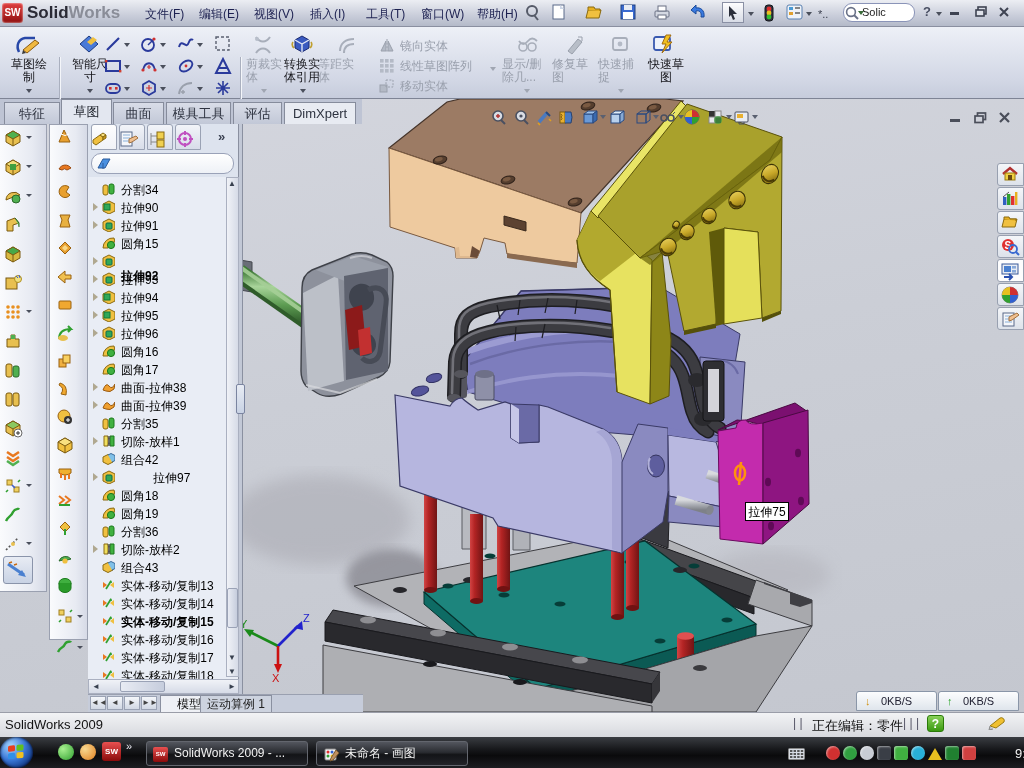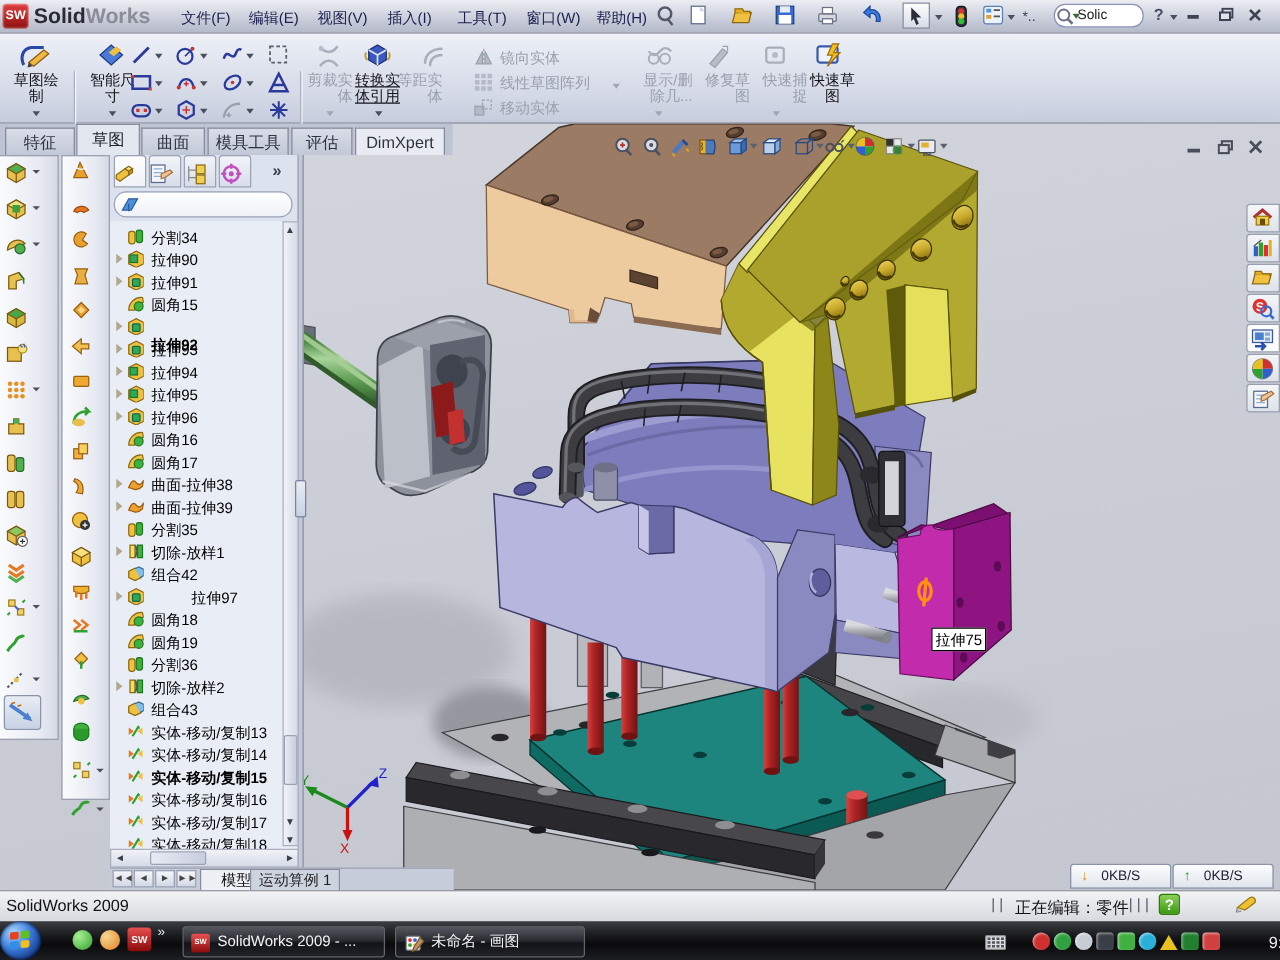--- a/index.html
+++ b/index.html
@@ -7,21 +7,21 @@
 
 #titlebar{left:0;top:0;width:1024px;height:27px;background:linear-gradient(#eceef3,#c9cdda 60%,#b4bac9);border-bottom:1px solid #8a8fa0;}
 #logo{left:2px;top:3px;width:21px;height:20px;background:linear-gradient(#e04040,#901010);border-radius:3px;color:#fff;font-weight:bold;font-size:10px;text-align:center;line-height:20px;box-shadow:inset 0 0 2px #fff;}
 #swname{left:27px;top:3px;font-size:17px;font-weight:bold;color:#2a2a35;letter-spacing:0px;}
 #swname span{color:#8a8d98;}
 .menu{top:6px;font-size:12px;color:#1c2050;}
 #searchbox{left:843px;top:3px;width:72px;height:19px;background:#fff;border:1px solid #8a94b8;border-radius:9px;font-size:11px;color:#222;line-height:17px;padding-left:18px;}
 
 #toolbar{left:0;top:27px;width:1024px;height:72px;background:linear-gradient(#edf0f7,#d2d7e5 75%,#c6ccdc);border-bottom:1px solid #7e8495;}
 .tbtxt{font-size:12px;color:#15151a;text-align:center;line-height:13px;}
-.tbtxtg{font-size:12px;color:#9aa0ad;text-align:right;line-height:13px;}
+.tbtxtg{font-size:12px;color:#9aa0ad;text-align:left;line-height:13px;}
 .dd{width:0;height:0;border-left:3px solid transparent;border-right:3px solid transparent;border-top:4px solid #4a4f5c;}
 .ddg{width:0;height:0;border-left:3px solid transparent;border-right:3px solid transparent;border-top:4px solid #a0a6b2;}
 .vsep{top:30px;width:1px;height:64px;background:#aab0bf;box-shadow:1px 0 0 #f4f6fa;}
 #dslogo{left:925px;top:18px;font-size:66px;font-style:italic;font-weight:bold;color:#c9cdd9;font-family:"Liberation Serif",serif;}
 
 #tabrow{left:0;top:99px;width:362px;height:25px;background:#bec4d4;z-index:2;}
 .ctab{z-index:2;top:3px;height:22px;background:linear-gradient(#d9dde8,#c2c8d7);border:1px solid #868c9c;border-bottom:none;font-size:13px;color:#2e3340;text-align:center;line-height:21px;}
 .ctabact{top:0px;height:25px;background:#e3e7f0;border:1px solid #868c9c;border-bottom:none;font-size:13px;color:#22262f;text-align:center;line-height:24px;z-index:3;}
 
 #viewport{left:0;top:99px;width:1024px;height:613px;background:linear-gradient(170deg,#d4d6de 0%,#cbced6 45%,#c4c7cf 100%);}
@@ -204,21 +204,21 @@
       <path d="M4 2 C8 8 14 8 18 2 M4 18 C8 12 14 12 18 18" stroke="#a8aeba" stroke-width="2" fill="none"></path>
       <circle cx="5" cy="4" r="2" fill="#b8beca"></circle>
     </svg>
 <div class="tbtxtg abs" style="left:246px;top:31px;width:36px;">剪裁实<br>体</div>
 <div class="ddg abs" style="left:261px;top:62px;"></div>
 <svg class="abs" style="left:290px;top:7px;" width="24" height="22" viewBox="0 0 24 22">
       <path d="M5 6 L12 2 L19 6 L19 14 L12 18 L5 14 Z" fill="#3a5ac0" stroke="#1a2a70"></path>
       <path d="M5 6 L12 10 L19 6 M12 10 V18" stroke="#dfe4f2" stroke-width="1.4" fill="none"></path>
       <path d="M3 8 q-2 3 1 6 M21 8 q2 3 -1 6" stroke="#c0a030" stroke-width="1.6" fill="none"></path>
     </svg>
-<div class="tbtxt abs" style="left:278px;top:31px;width:48px;text-decoration:underline;">转换实<br>体引用</div>
+<div class="tbtxt abs" style="left:278px;top:31px;width:48px;">转换实<br>体引用</div>
 <div class="dd abs" style="left:300px;top:62px;"></div>
 <svg class="abs" style="left:336px;top:8px;" width="22" height="20" viewBox="0 0 22 20">
       <path d="M4 16 C4 8 10 4 18 4 M8 18 C8 12 12 9 18 9" stroke="#a8aeba" stroke-width="2" fill="none"></path>
     </svg>
 <div class="tbtxtg abs" style="left:318px;top:31px;width:36px;">等距实<br>体</div>
 <svg class="abs" style="left:378px;top:10px;" width="18" height="18" viewBox="0 0 18 18">
       <path d="M3 14 L8 4 L8 14 Z M15 14 L10 4 L10 14 Z" fill="#b4bac6" stroke="#9aa0ac"></path>
       <path d="M9 2 V16" stroke="#9aa0ac" stroke-dasharray="2 1.6"></path>
     </svg>
 <div class="tbtxtg abs" style="left:400px;top:13px;text-align:left;">镜向实体</div>

